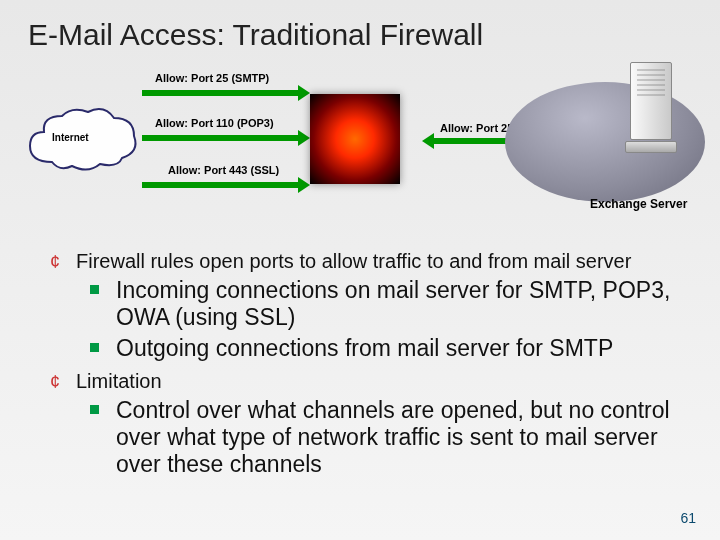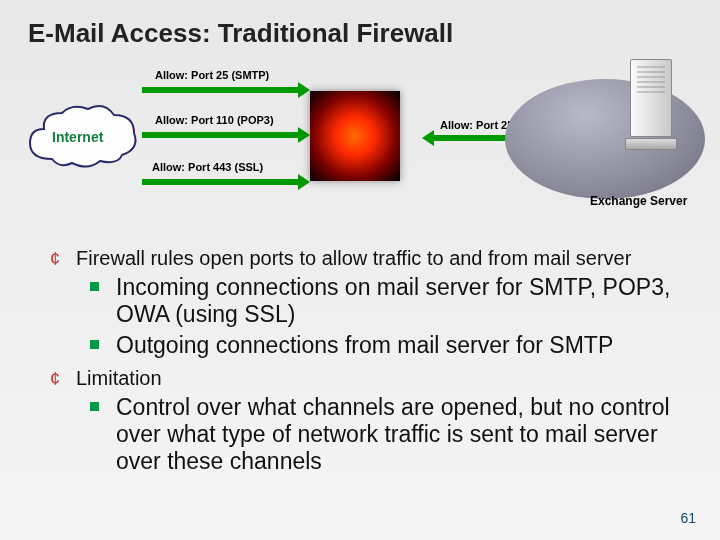--- a/index.html
+++ b/index.html
@@ -4,54 +4,54 @@
 <style>
   * { margin: 0; padding: 0; box-sizing: border-box; }
   body {
     width: 720px; height: 540px;
     background: linear-gradient(to bottom, #e8e8e8, #f5f5f5);
     font-family: Arial, sans-serif;
     position: relative;
     overflow: hidden;
   }
   .title {
-    font-size: 26px;
+    font-size: 30px;
     color: #222;
     padding: 18px 0 0 28px;
-    font-weight: bold;
+    font-weight: normal;
   }
   .diagram {
     position: relative;
     width: 720px;
     height: 170px;
     margin-top: 10px;
   }
   .cloud-wrap {
     position: absolute;
     left: 22px; top: 40px;
     width: 120px; height: 75px;
   }
   .cloud {
     width: 120px; height: 75px;
   }
   .cloud-label {
     position: absolute;
     left: 30px; top: 30px;
-    font-size: 14px; font-weight: bold;
-    color: #15803d;
+    font-size: 10px; font-weight: bold;
+    color: #000000;
   }
   .arrow-label {
     position: absolute;
     font-size: 11px;
     font-weight: bold;
     color: #000;
   }
   .lbl1 { left: 155px; top: 10px; }
   .lbl2 { left: 155px; top: 55px; }
-  .lbl3 { left: 152px; top: 102px; }
+  .lbl3 { left: 168px; top: 102px; }
   .lbl4 { left: 440px; top: 60px; }
   .arrow {
     position: absolute;
     height: 6px;
     background: #009900;
   }
   .arrow::after {
     content: "";
     position: absolute;
     right: -10px; top: -5px;

